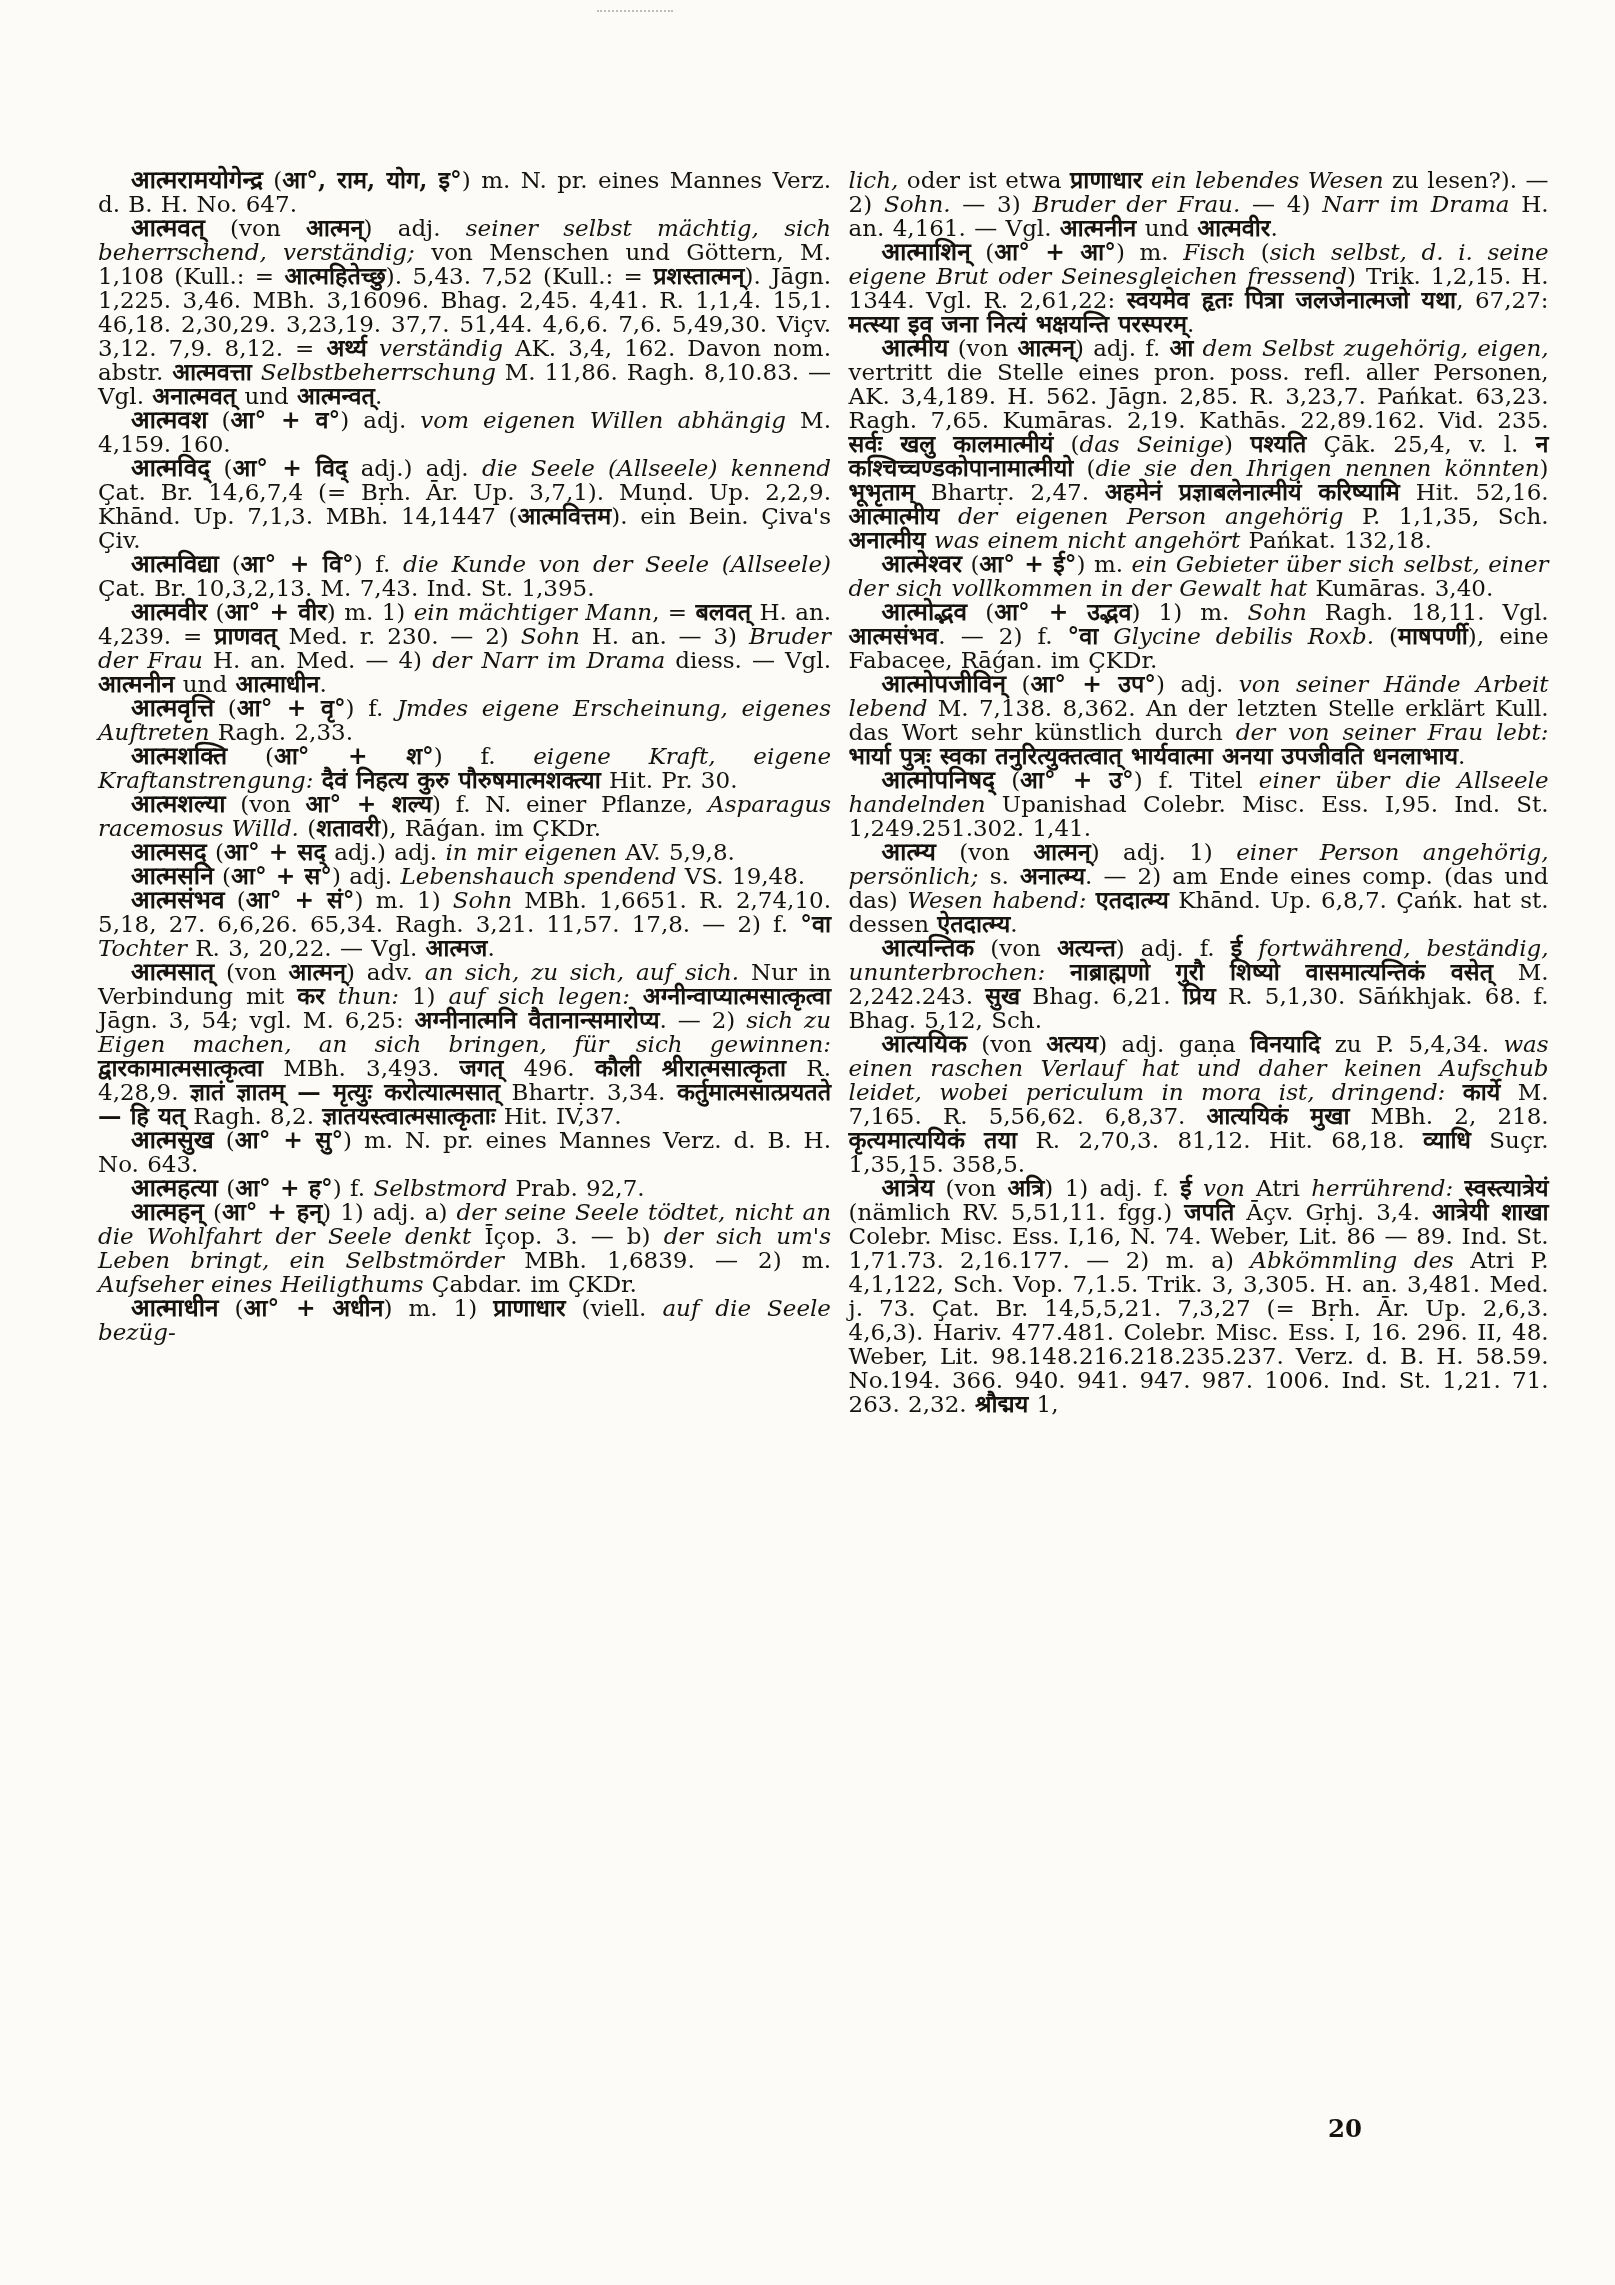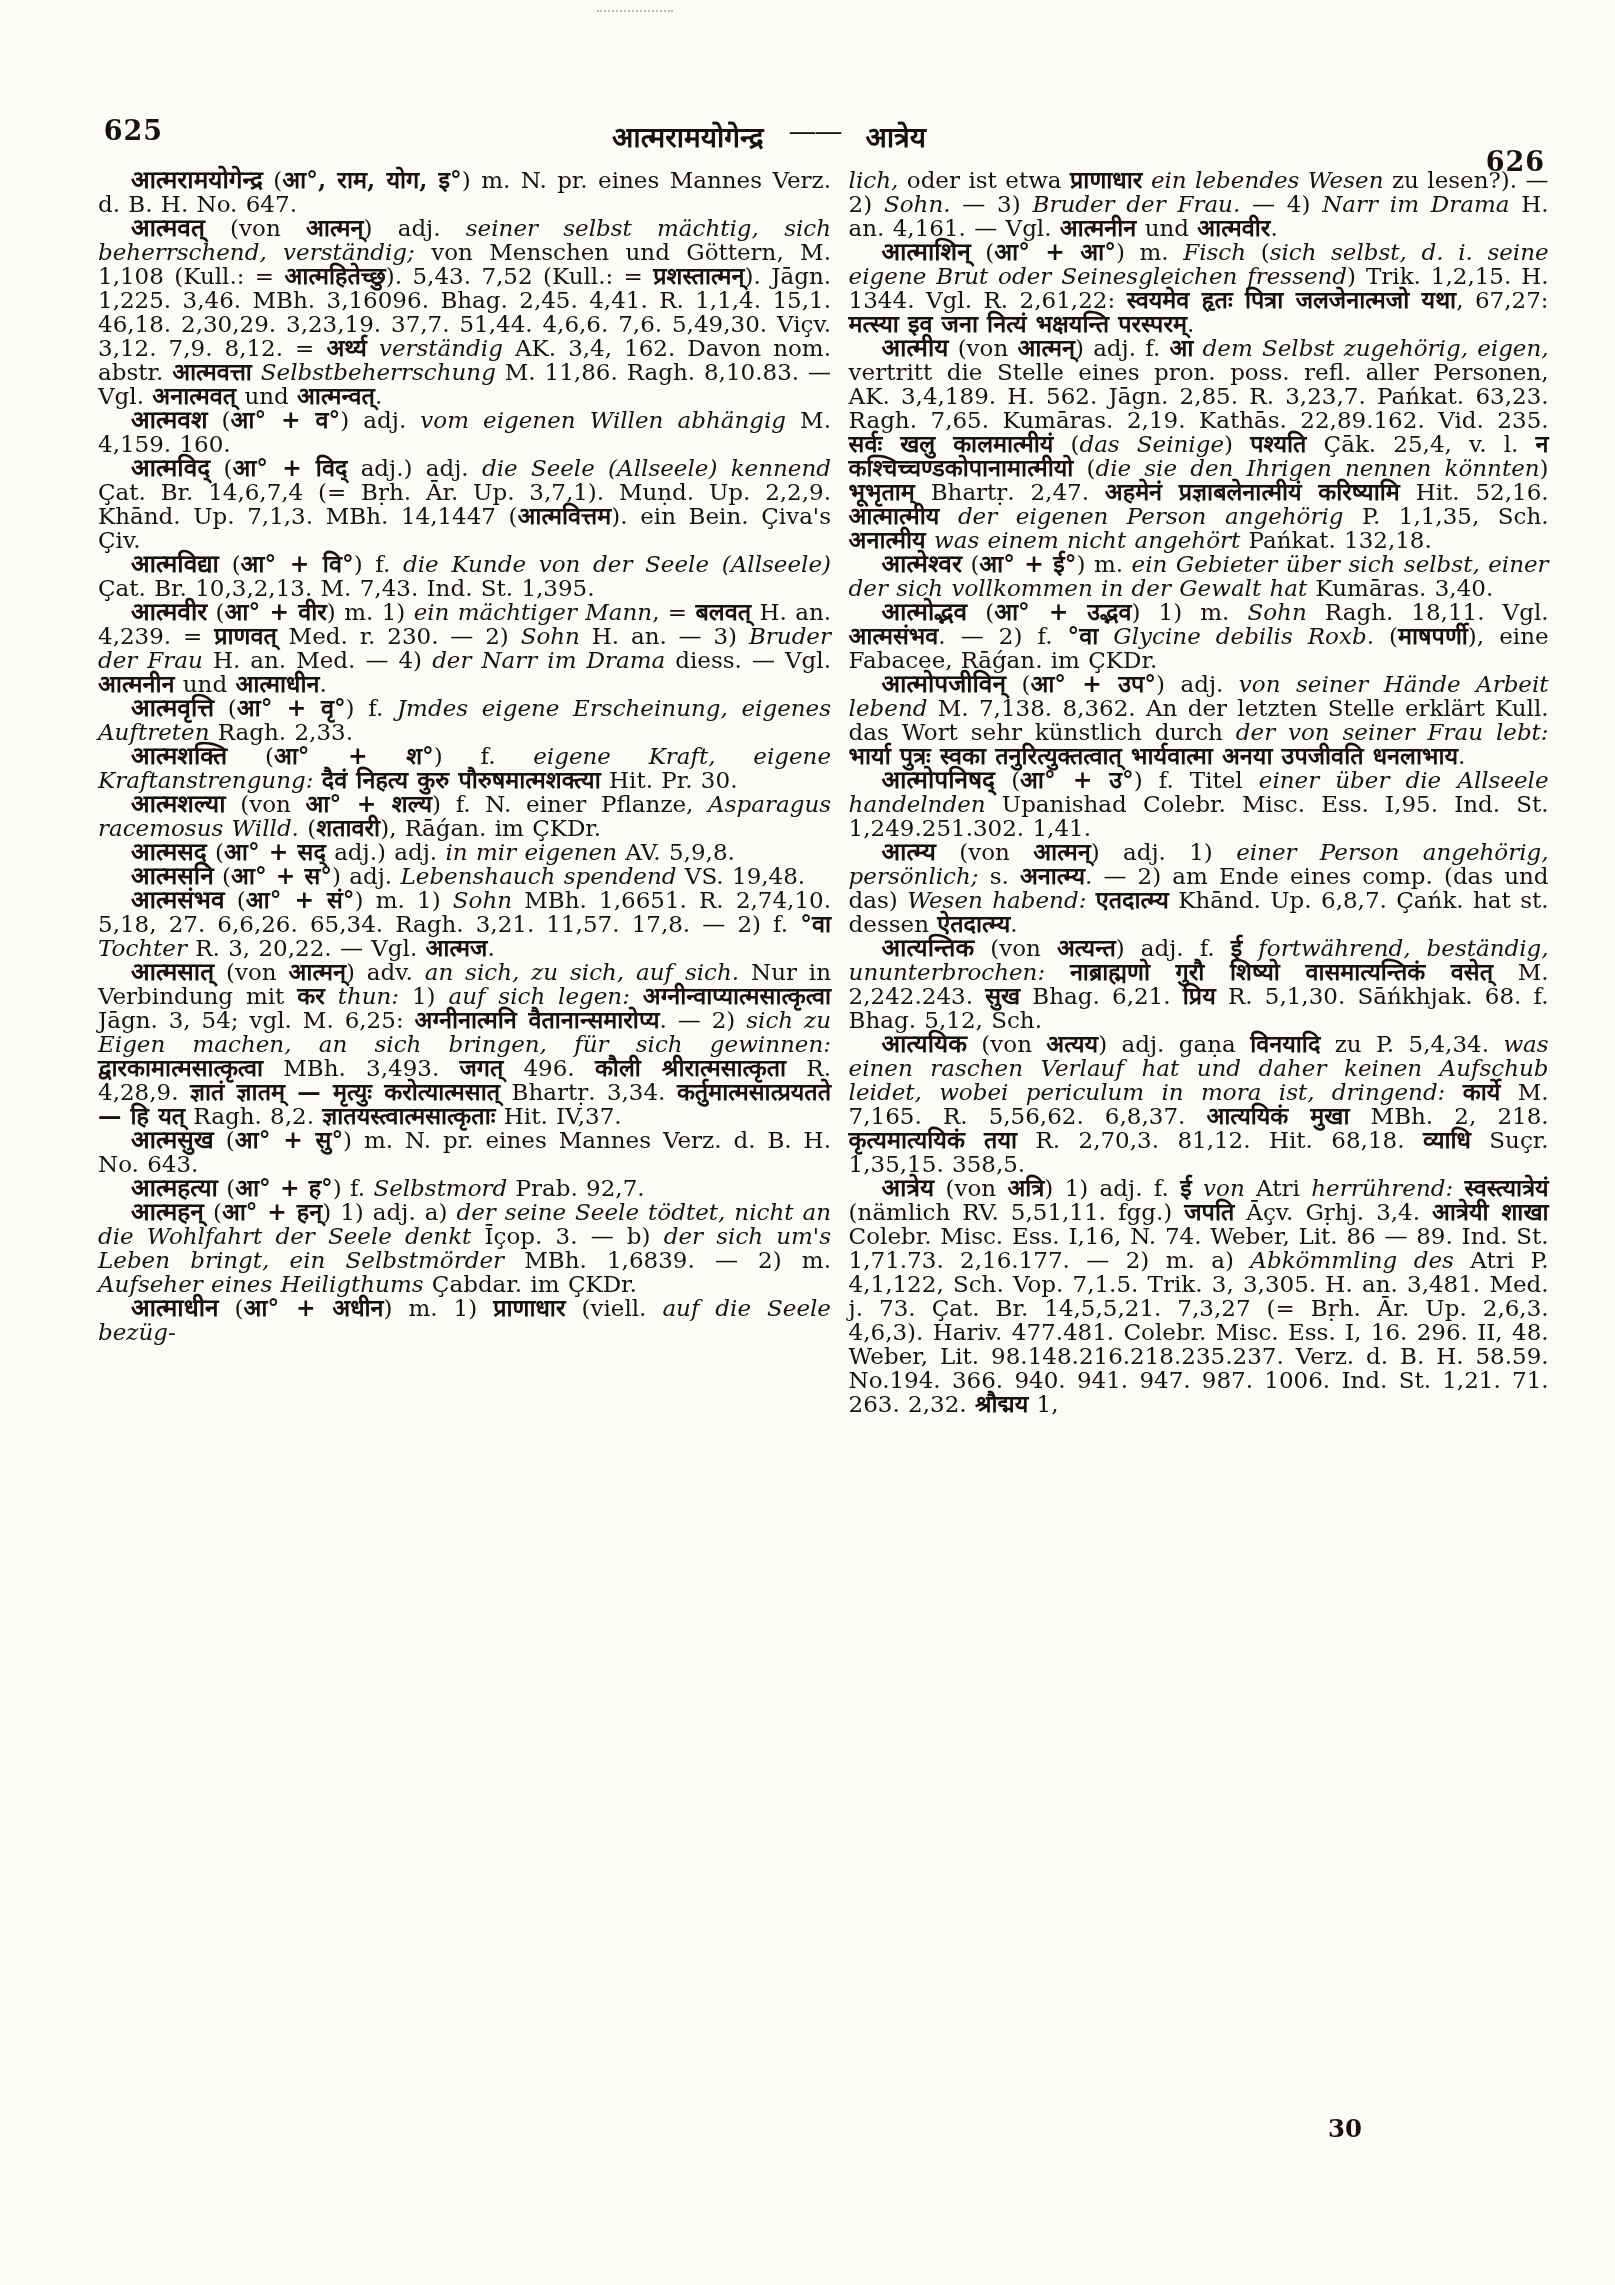--- a/index.html
+++ b/index.html
@@ -56,29 +56,20 @@
     font-size: 24.4px; font-weight: 700;
   }
 </style>
 </head>
 <body>
 
 <div class="sheet">
 
   <div class="scan-artifact"></div>
 
-  <div class="running-head">
-    <span class="pn pn-left">625</span>
-    <span class="head-title">
-      <span>आत्मरामयोगेन्द्र</span>
-      <span class="dash">——</span>
-      <span>आत्रेय</span>
-    </span>
-    <span class="pn pn-right">626</span>
-  </div>
 
   <div class="cols">
     <div class="col col-left">
         <p class="entry"><span class="s-h">आत्मरामयोगेन्द्र</span><span class="s-r"> (</span><span class="s-d">आ°, राम, योग, इ°</span><span class="s-r">) m. N. pr. eines Mannes Verz. d. B. H. No. 647.</span></p>
         <p class="entry"><span class="s-h">आत्मवत्</span><span class="s-r"> (von </span><span class="s-d">आत्मन्</span><span class="s-r">) adj. </span><span class="s-i">seiner selbst mächtig, sich beherrschend, verständig;</span><span class="s-r"> von Menschen und Göttern, M. 1,108 (Kull.: = </span><span class="s-d">आत्महितेच्छु</span><span class="s-r">). 5,43. 7,52 (Kull.: = </span><span class="s-d">प्रशस्तात्मन्</span><span class="s-r">). Jāgn. 1,225. 3,46. MBh. 3,16096. Bhag. 2,45. 4,41. R. 1,1,4. 15,1. 46,18. 2,30,29. 3,23,19. 37,7. 51,44. 4,6,6. 7,6. 5,49,30. Viçv. 3,12. 7,9. 8,12. = </span><span class="s-d">अर्थ्य</span><span class="s-r"> </span><span class="s-i">verständig</span><span class="s-r"> AK. 3,4, 162. Davon nom. abstr. </span><span class="s-d">आत्मवत्ता</span><span class="s-r"> </span><span class="s-i">Selbstbeherrschung</span><span class="s-r"> M. 11,86. Ragh. 8,10.83. — Vgl. </span><span class="s-d">अनात्मवत्</span><span class="s-r"> und </span><span class="s-d">आत्मन्वत्</span><span class="s-r">.</span></p>
         <p class="entry"><span class="s-h">आत्मवश</span><span class="s-r"> (</span><span class="s-d">आ° + व°</span><span class="s-r">) adj. </span><span class="s-i">vom eigenen Willen abhängig</span><span class="s-r"> M. 4,159. 160.</span></p>
         <p class="entry"><span class="s-h">आत्मविद्</span><span class="s-r"> (</span><span class="s-d">आ° + विद्</span><span class="s-r"> adj.) adj. </span><span class="s-i">die Seele (Allseele) kennend</span><span class="s-r"> Çat. Br. 14,6,7,4 (= Bṛh. Ār. Up. 3,7,1). Muṇd. Up. 2,2,9. Khānd. Up. 7,1,3. MBh. 14,1447 (</span><span class="s-d">आत्मवित्तम</span><span class="s-r">). ein Bein. Çiva's Çiv.</span></p>
         <p class="entry"><span class="s-h">आत्मविद्या</span><span class="s-r"> (</span><span class="s-d">आ° + वि°</span><span class="s-r">) f. </span><span class="s-i">die Kunde von der Seele (Allseele)</span><span class="s-r"> Çat. Br. 10,3,2,13. M. 7,43. Ind. St. 1,395.</span></p>
         <p class="entry"><span class="s-h">आत्मवीर</span><span class="s-r"> (</span><span class="s-d">आ° + वीर</span><span class="s-r">) m. 1) </span><span class="s-i">ein mächtiger Mann</span><span class="s-r">, = </span><span class="s-d">बलवत्</span><span class="s-r"> H. an. 4,239. = </span><span class="s-d">प्राणवत्</span><span class="s-r"> Med. r. 230. — 2) </span><span class="s-i">Sohn</span><span class="s-r"> H. an. — 3) </span><span class="s-i">Bruder der Frau</span><span class="s-r"> H. an. Med. — 4) </span><span class="s-i">der Narr im Drama</span><span class="s-r"> diess. — Vgl. </span><span class="s-d">आत्मनीन</span><span class="s-r"> und </span><span class="s-d">आत्माधीन</span><span class="s-r">.</span></p>
         <p class="entry"><span class="s-h">आत्मवृत्ति</span><span class="s-r"> (</span><span class="s-d">आ° + वृ°</span><span class="s-r">) f. </span><span class="s-i">Jmdes eigene Erscheinung, eigenes Auftreten</span><span class="s-r"> Ragh. 2,33.</span></p>
@@ -101,16 +92,16 @@
         <p class="entry"><span class="s-h">आत्मोद्भव</span><span class="s-r"> (</span><span class="s-d">आ° + उद्भव</span><span class="s-r">) 1) m. </span><span class="s-i">Sohn</span><span class="s-r"> Ragh. 18,11. Vgl. </span><span class="s-d">आत्मसंभव</span><span class="s-r">. — 2) f. </span><span class="s-d">°वा</span><span class="s-r"> </span><span class="s-i">Glycine debilis Roxb.</span><span class="s-r"> (</span><span class="s-d">माषपर्णी</span><span class="s-r">), eine Fabacee, Rāǵan. im ÇKDr.</span></p>
         <p class="entry"><span class="s-h">आत्मोपजीविन्</span><span class="s-r"> (</span><span class="s-d">आ° + उप°</span><span class="s-r">) adj. </span><span class="s-i">von seiner Hände Arbeit lebend</span><span class="s-r"> M. 7,138. 8,362. An der letzten Stelle erklärt Kull. das Wort sehr künstlich durch </span><span class="s-i">der von seiner Frau lebt:</span><span class="s-r"> </span><span class="s-d">भार्या पुत्रः स्वका तनुरित्युक्तत्वात् भार्यवात्मा अनया उपजीवति धनलाभाय</span><span class="s-r">.</span></p>
         <p class="entry"><span class="s-h">आत्मोपनिषद्</span><span class="s-r"> (</span><span class="s-d">आ° + उ°</span><span class="s-r">) f. Titel </span><span class="s-i">einer über die Allseele handelnden</span><span class="s-r"> Upanishad Colebr. Misc. Ess. I,95. Ind. St. 1,249.251.302. 1,41.</span></p>
         <p class="entry"><span class="s-h">आत्म्य</span><span class="s-r"> (von </span><span class="s-d">आत्मन्</span><span class="s-r">) adj. 1) </span><span class="s-i">einer Person angehörig, persönlich;</span><span class="s-r"> s. </span><span class="s-d">अनात्म्य</span><span class="s-r">. — 2) am Ende eines comp. (das und das) </span><span class="s-i">Wesen habend:</span><span class="s-r"> </span><span class="s-d">एतदात्म्य</span><span class="s-r"> Khānd. Up. 6,8,7. Çańk. hat st. dessen </span><span class="s-d">ऐतदात्म्य</span><span class="s-r">.</span></p>
         <p class="entry"><span class="s-h">आत्यन्तिक</span><span class="s-r"> (von </span><span class="s-d">अत्यन्त</span><span class="s-r">) adj. f. </span><span class="s-d">ई</span><span class="s-r"> </span><span class="s-i">fortwährend, beständig, ununterbrochen:</span><span class="s-r"> </span><span class="s-d">नाब्राह्मणो गुरौ शिष्यो वासमात्यन्तिकं वसेत्</span><span class="s-r"> M. 2,242.243. </span><span class="s-d">सुख</span><span class="s-r"> Bhag. 6,21. </span><span class="s-d">प्रिय</span><span class="s-r"> R. 5,1,30. Sāńkhjak. 68. f. Bhag. 5,12, Sch.</span></p>
         <p class="entry"><span class="s-h">आत्ययिक</span><span class="s-r"> (von </span><span class="s-d">अत्यय</span><span class="s-r">) adj. gaṇa </span><span class="s-d">विनयादि</span><span class="s-r"> zu P. 5,4,34. </span><span class="s-i">was einen raschen Verlauf hat und daher keinen Aufschub leidet, wobei periculum in mora ist, dringend:</span><span class="s-r"> </span><span class="s-d">कार्ये</span><span class="s-r"> M. 7,165. R. 5,56,62. 6,8,37. </span><span class="s-d">आत्ययिकं मुखा</span><span class="s-r"> MBh. 2, 218. </span><span class="s-d">कृत्यमात्ययिकं तया</span><span class="s-r"> R. 2,70,3. 81,12. Hit. 68,18. </span><span class="s-d">व्याधि</span><span class="s-r"> Suçr. 1,35,15. 358,5.</span></p>
         <p class="entry"><span class="s-h">आत्रेय</span><span class="s-r"> (von </span><span class="s-d">अत्रि</span><span class="s-r">) 1) adj. f. </span><span class="s-d">ई</span><span class="s-r"> </span><span class="s-i">von</span><span class="s-r"> Atri </span><span class="s-i">herrührend:</span><span class="s-r"> </span><span class="s-d">स्वस्त्यात्रेयं</span><span class="s-r"> (nämlich RV. 5,51,11. fgg.) </span><span class="s-d">जपति</span><span class="s-r"> Āçv. Gṛhj. 3,4. </span><span class="s-d">आत्रेयी शाखा</span><span class="s-r"> Colebr. Misc. Ess. I,16, N. 74. Weber, Lit. 86 — 89. Ind. St. 1,71.73. 2,16.177. — 2) m. a) </span><span class="s-i">Abkömmling des</span><span class="s-r"> Atri P. 4,1,122, Sch. Vop. 7,1.5. Trik. 3, 3,305. H. an. 3,481. Med. j. 73. Çat. Br. 14,5,5,21. 7,3,27 (= Bṛh. Ār. Up. 2,6,3. 4,6,3). Hariv. 477.481. Colebr. Misc. Ess. I, 16. 296. II, 48. Weber, Lit. 98.148.216.218.235.237. Verz. d. B. H. 58.59. No.194. 366. 940. 941. 947. 987. 1006. Ind. St. 1,21. 71. 263. 2,32. </span><span class="s-d">श्रौद्मय</span><span class="s-r"> 1,</span></p>
       </div>
   </div>
 
-  <div class="signature">30</div>
+  <div class="signature">20</div>
 
 </div>
 
 
 </body></html>

